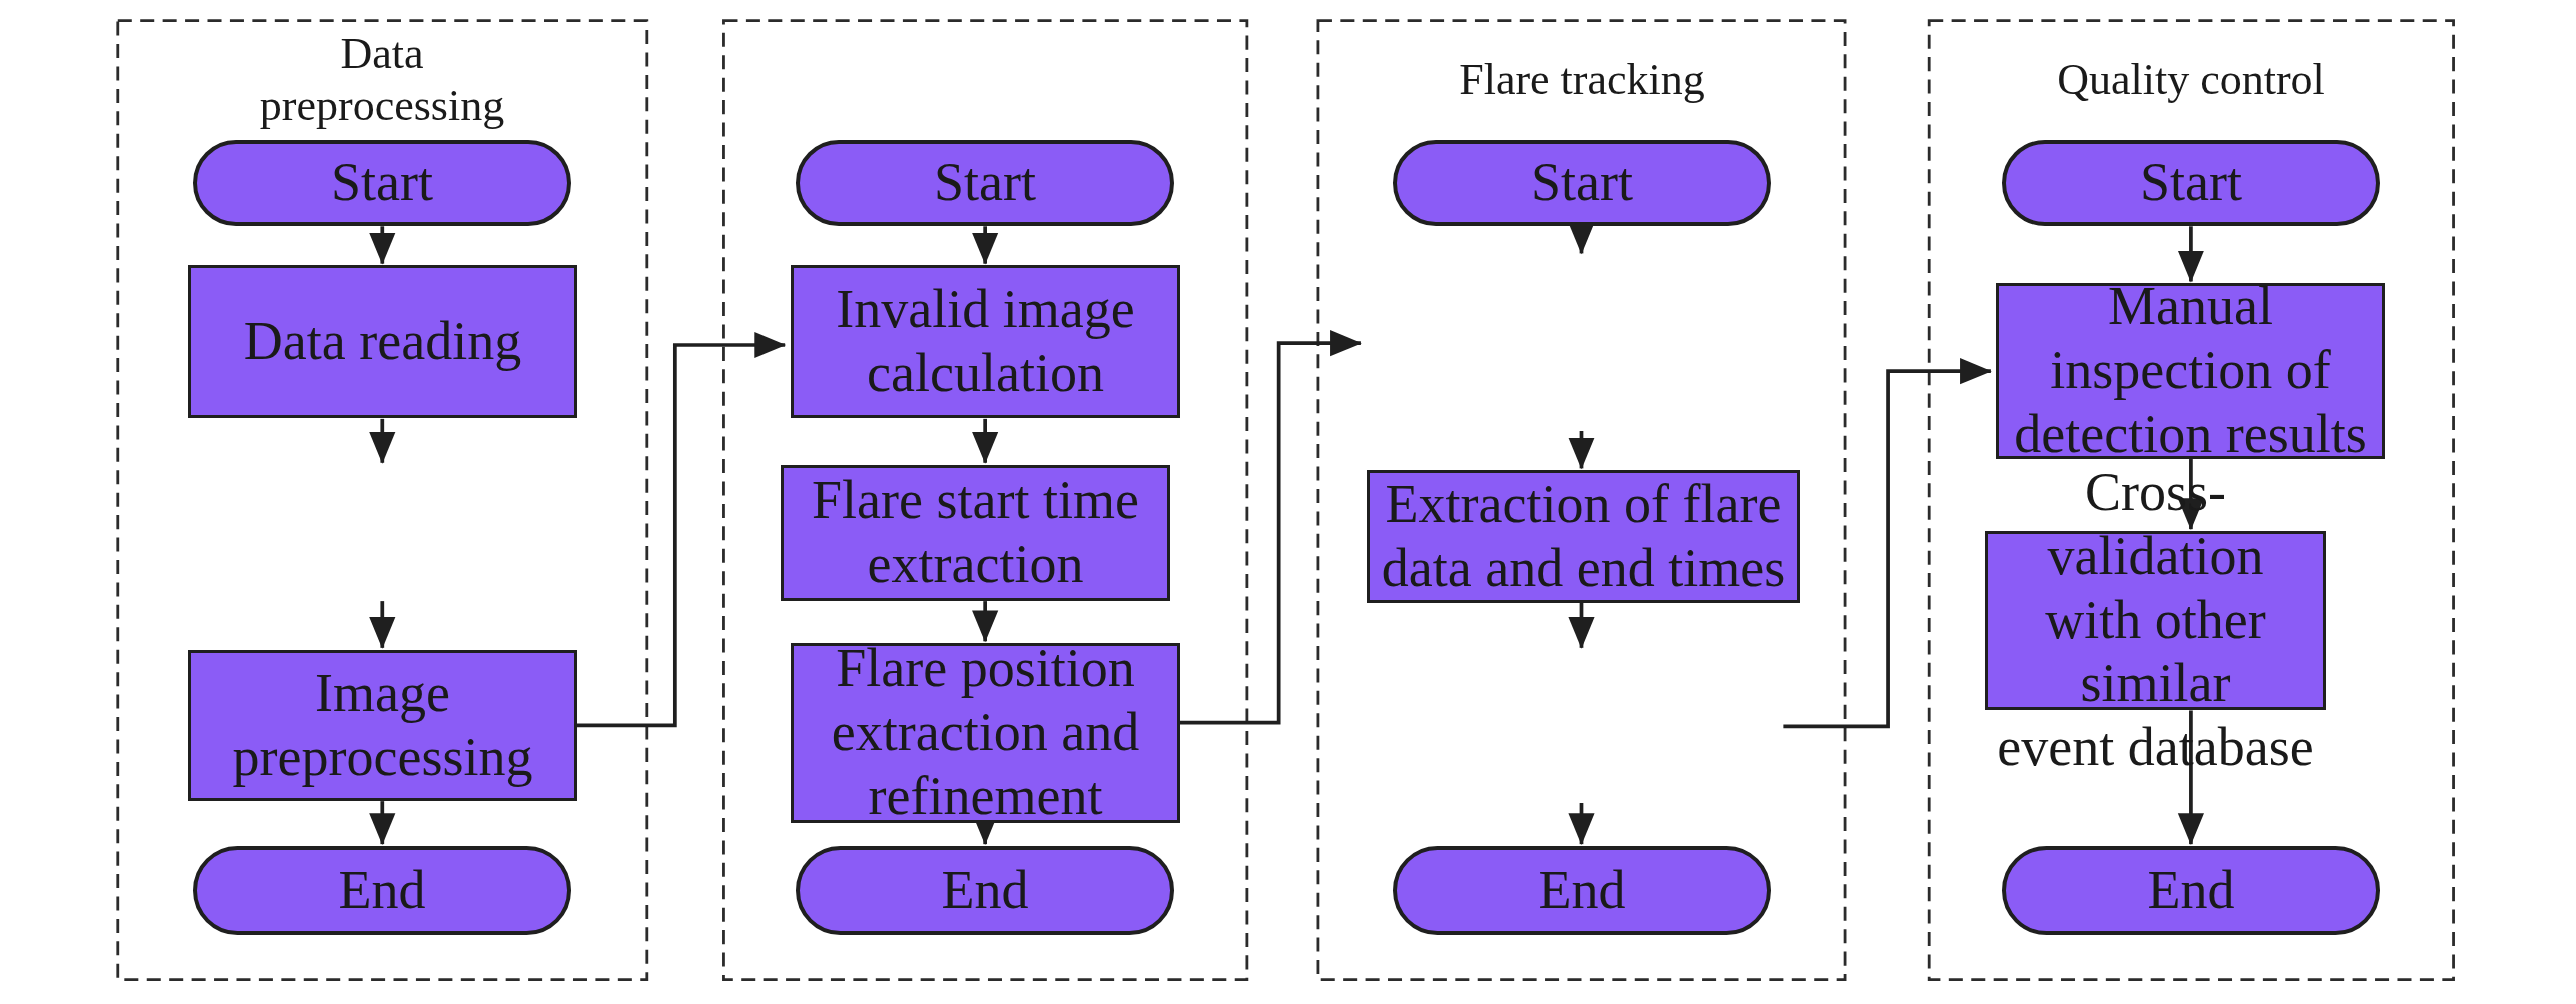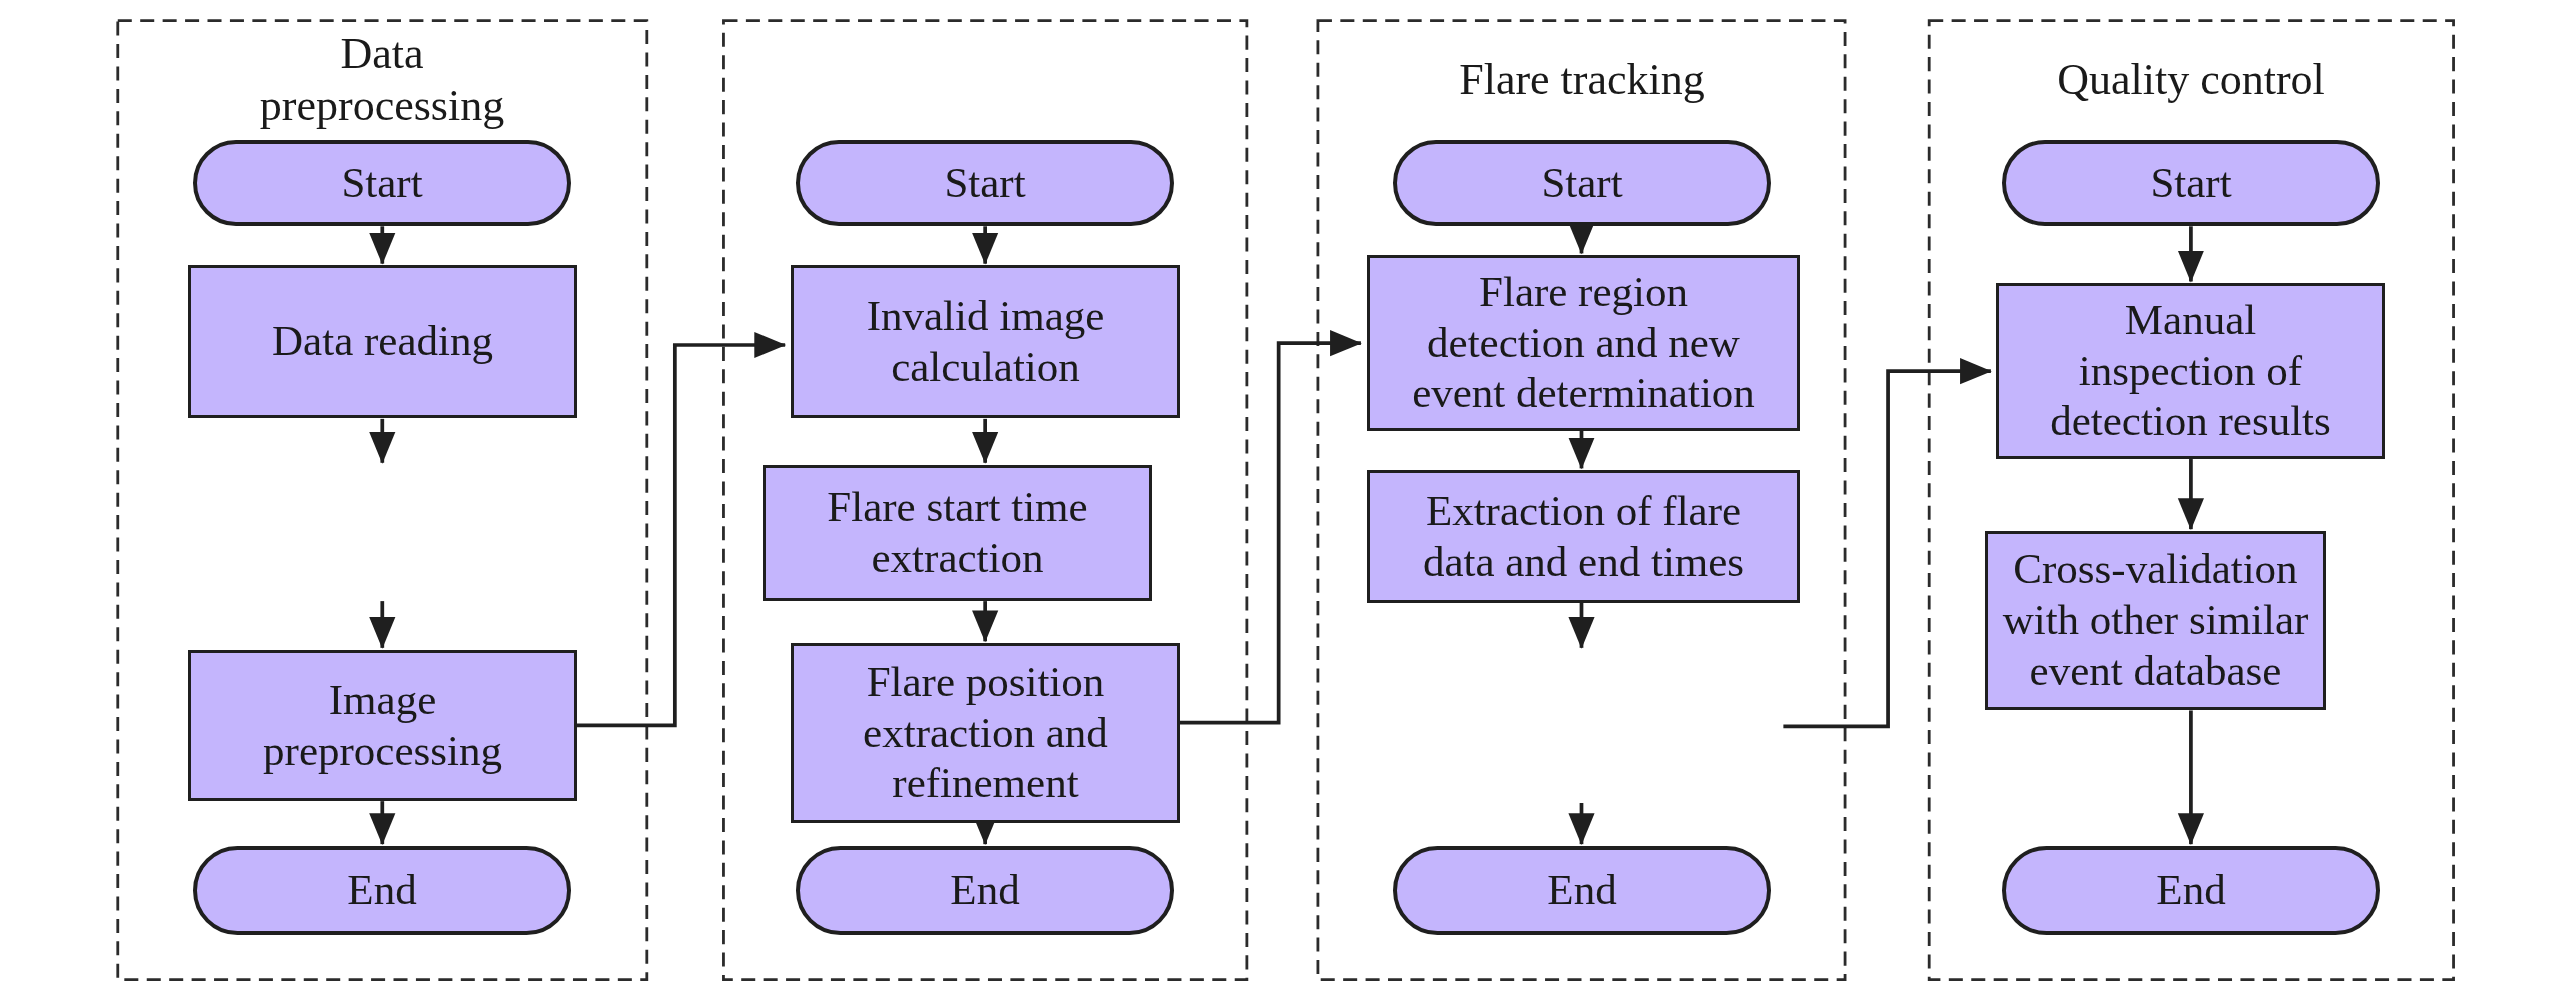--- a/index.html
+++ b/index.html
@@ -9,24 +9,24 @@
     background:#ffffff;
     font-family:"Liberation Serif","DejaVu Serif",serif;
     color:#1a1a1a;
     overflow:hidden;
   }
   .overlay{position:absolute;left:0;top:0;width:2576px;height:1005px;}
   .node{
     position:absolute;
     display:flex;align-items:center;justify-content:center;
     text-align:center;
-    font-size:43px;line-height:1.18;
+    font-size:54px;line-height:1.18;
     white-space:pre-line;
     box-sizing:border-box;
-    background:#c4b5fd;
+    background:#8b5cf6;
   }
   .title{background:transparent;font-size:44px;}
   .box{border:3.7px solid #1f1f1f;}
   .oval{border:4.7px solid #1f1f1f;border-radius:49px;}
   .arrowline{stroke:#1f1f1f;stroke-width:4;fill:none;}
   .dashedrect{stroke:#2b2b2b;stroke-width:3;fill:none;stroke-dasharray:15 9;}
 </style>
 </head>
 <body>
 
@@ -72,32 +72,29 @@
 preprocessing</div>
   <div class="node oval" style="left:193px;top:140px;width:378px;height:86px">Start</div>
   <div class="node box" style="left:188px;top:265px;width:389px;height:153px">Data reading</div>
   <div class="node box" style="left:188px;top:650px;width:389px;height:151px">Image
 preprocessing</div>
   <div class="node oval" style="left:193px;top:846px;width:378px;height:89px">End</div>
 
   <div class="node oval" style="left:796px;top:140px;width:378px;height:86px">Start</div>
   <div class="node box" style="left:791px;top:265px;width:389px;height:153px">Invalid image
 calculation</div>
-  <div class="node box" style="left:763px;top:465px;width:389px;height:136px">Flare start time
+  <div class="node box" style="left:781px;top:465px;width:389px;height:136px">Flare start time
 extraction</div>
   <div class="node box" style="left:791px;top:643px;width:389px;height:180px">Flare position
 extraction and
 refinement</div>
   <div class="node oval" style="left:796px;top:846px;width:378px;height:89px">End</div>
 
   <div class="node title" style="left:1337px;top:26px;width:490px;height:108px">Flare tracking</div>
   <div class="node oval" style="left:1393px;top:140px;width:378px;height:86px">Start</div>
-  <div class="node box" style="left:1367px;top:255px;width:433px;height:176px">Flare region
-detection and new
-event determination</div>
   <div class="node box" style="left:1367px;top:470px;width:433px;height:133px">Extraction of flare
 data and end times</div>
   <div class="node oval" style="left:1393px;top:846px;width:378px;height:89px">End</div>
 
   <div class="node title" style="left:1948px;top:26px;width:486px;height:108px">Quality control</div>
   <div class="node oval" style="left:2002px;top:140px;width:378px;height:86px">Start</div>
   <div class="node box" style="left:1996px;top:283px;width:389px;height:176px">Manual
 inspection of
 detection results</div>
   <div class="node box" style="left:1985px;top:531px;width:341px;height:179px">Cross-validation

